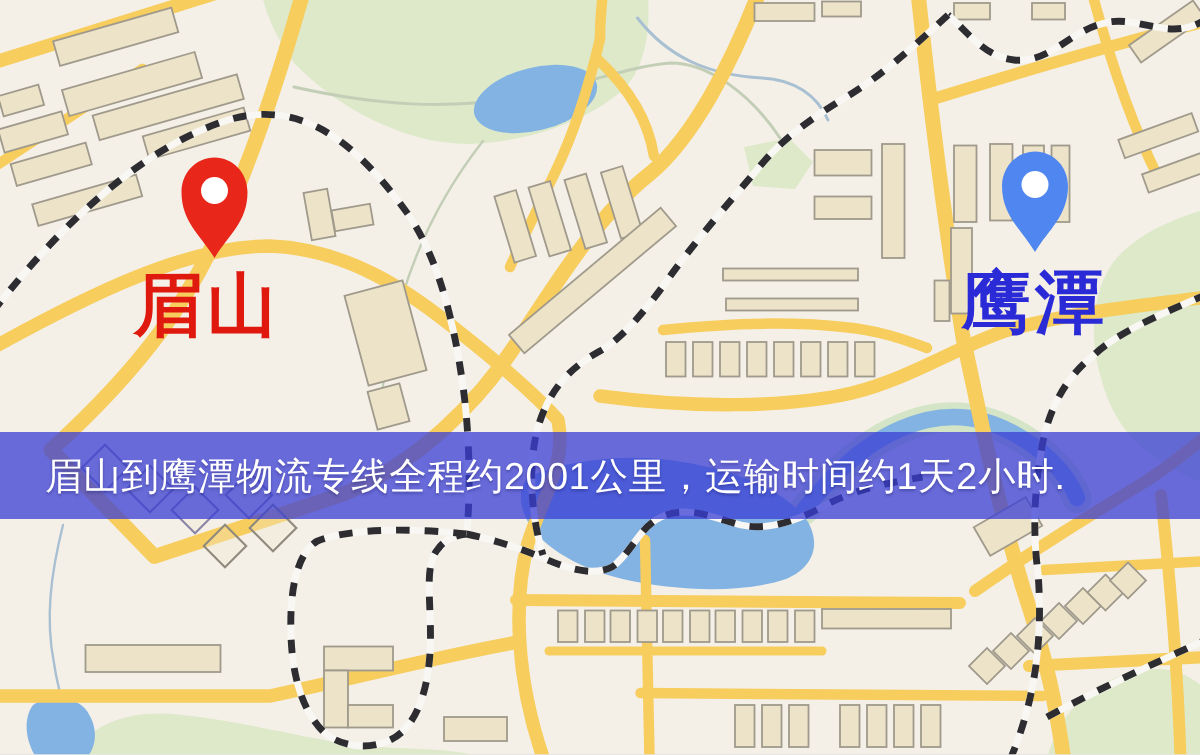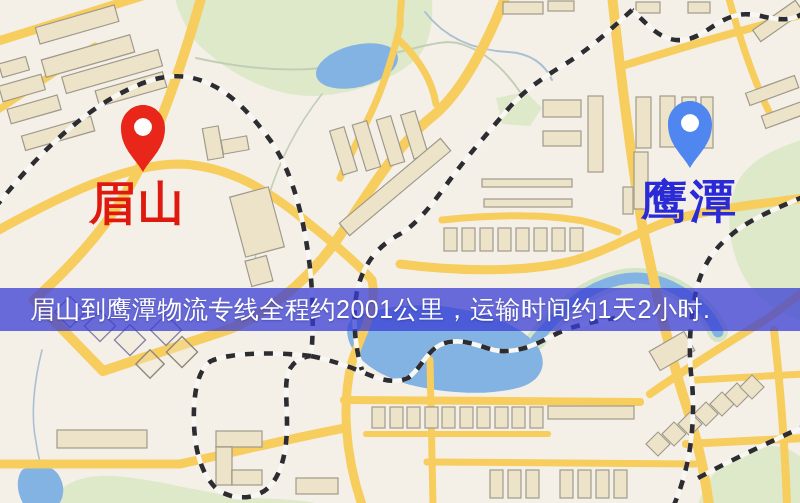--- a/index.html
+++ b/index.html
@@ -10,21 +10,21 @@
   .road{fill:none;stroke-linecap:round;stroke-linejoin:round;}
   
   .rw-base{fill:none;stroke:#f8f7f3;stroke-width:4.6px;stroke-linecap:butt;}
   .rw-dash{fill:none;stroke:#2d2d31;stroke-width:4.6px;stroke-dasharray:9 10;stroke-linecap:butt;}
   
   .bld{stroke-width:1.2px;}
   .bld-outline{fill:rgba(240,232,205,0.35);stroke-width:1.4px;}
   .stream{fill:none;stroke-linecap:round;}
   .pin-hole{fill:#ffffff;}
   
-  .banner{position:absolute;left:0;width:800px;top:288px;height:43px;
+  .banner{position:absolute;left:0;width:800px;top:288px;height:58px;
           display:flex;align-items:center;box-sizing:border-box;padding-left:30px;}
   .banner-text{font-size:25px;letter-spacing:0.5px;white-space:nowrap;
                text-shadow:0 1px 2px rgba(20,20,90,0.35);}
   
   .city-label{font-weight:bold;font-size:46px;letter-spacing:3px;
               font-family:"Liberation Serif","Liberation Sans",serif;}
 </style>
 </head>
 <body>
 

